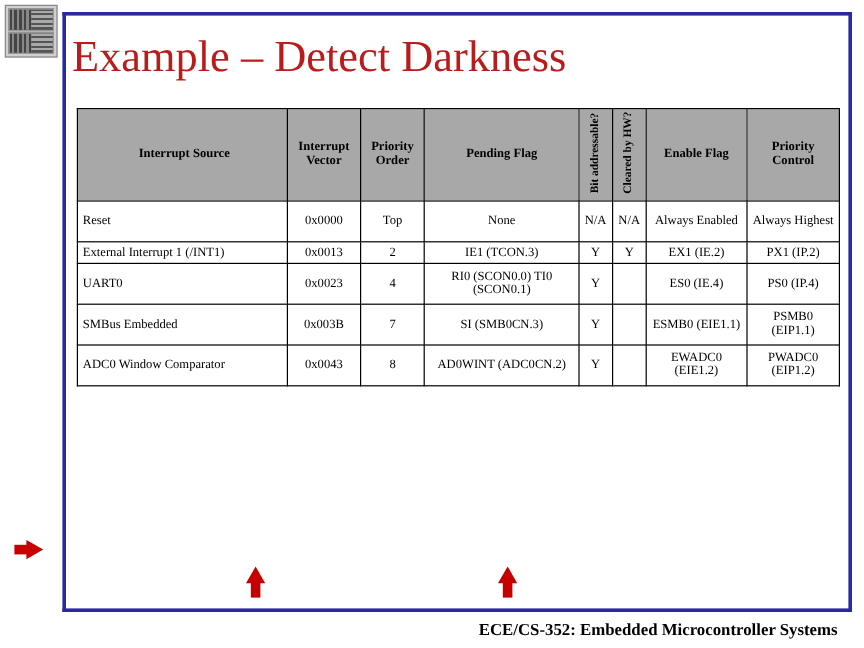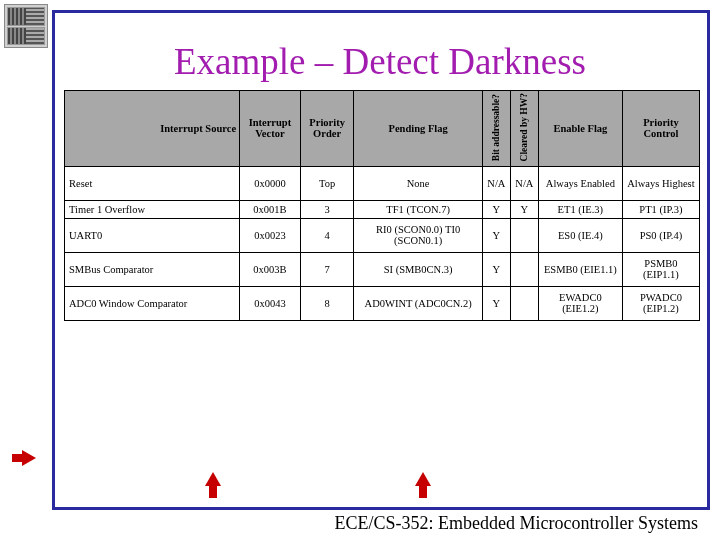--- a/index.html
+++ b/index.html
@@ -53,25 +53,24 @@
     border: 1px solid #999;
     background-image:
       repeating-linear-gradient(90deg, #444 0, #444 2px, #888 2px, #888 4px),
       repeating-linear-gradient(0deg, #555 0, #555 2px, #aaa 2px, #aaa 4px);
     background-size: 50% 100%, 50% 100%;
     background-position: left, right;
     background-repeat: no-repeat;
   }
   .title {
     position: absolute;
-    top: 40px;
+    top: 26px;
     left: 60px; right: 20px;
-    text-align: center;
     font-size: 37px;
-    color: #a21caf;
+    color: #b91c1c;
   }
   .table-wrap {
     position: absolute;
     top: 90px;
     left: 64px;
     width: 636px;
   }
   table {
     border-collapse: collapse;
     width: 100%;
@@ -84,21 +83,21 @@
     vertical-align: middle;
     line-height: 1.1;
     overflow: hidden;
   }
   th {
     background: #a8a8a8;
     font-weight: bold;
     text-align: center;
     height: 72px;
   }
-  th.left { text-align: right; padding-left: 6px; }
+  th.left { text-align: center; padding-left: 6px; }
   td { background: #fff; text-align: center; }
   td.left { text-align: left; padding-left: 4px; }
   .vert {
     writing-mode: vertical-rl;
     transform: rotate(180deg);
     white-space: nowrap;
     display: inline-block;
     font-size: 9.5px;
   }
   col.c-src { width: 150px; }
@@ -151,21 +150,22 @@
     content: "";
     position: absolute;
     left: -4px; top: 12px;
     width: 8px; height: 14px;
     background: #c60000;
   }
   .footer {
     position: absolute;
     bottom: 6px;
     right: 22px;
-    font-size: 18px;
+    font-size: 14px;
+    font-weight: bold;
   }
 </style>
 </head>
 <body>
 
 <div class="logo">
   <div class="chip"></div>
   <div class="chip"></div>
 </div>
 <div class="frame-top"></div>
@@ -204,41 +204,41 @@
           <td class="left">Reset</td>
           <td>0x0000</td>
           <td>Top</td>
           <td>None</td>
           <td>N/A</td>
           <td>N/A</td>
           <td>Always Enabled</td>
           <td>Always Highest</td>
         </tr>
         <tr class="norm">
-          <td class="left">Timer 1 Overflow</td>
-          <td>0x001B</td>
-          <td>3</td>
-          <td>TF1 (TCON.7)</td>
-          <td>Y</td>
-          <td>Y</td>
-          <td>ET1 (IE.3)</td>
-          <td>PT1 (IP.3)</td>
+          <td class="left">External Interrupt 1 (/INT1)</td>
+          <td>0x0013</td>
+          <td>2</td>
+          <td>IE1 (TCON.3)</td>
+          <td>Y</td>
+          <td>Y</td>
+          <td>EX1 (IE.2)</td>
+          <td>PX1 (IP.2)</td>
         </tr>
         <tr class="tall">
           <td class="left">UART0</td>
           <td>0x0023</td>
           <td>4</td>
           <td>RI0 (SCON0.0) TI0 (SCON0.1)</td>
           <td>Y</td>
           <td></td>
           <td>ES0 (IE.4)</td>
           <td>PS0 (IP.4)</td>
         </tr>
         <tr class="tall">
-          <td class="left">SMBus Comparator</td>
+          <td class="left">SMBus Embedded</td>
           <td>0x003B</td>
           <td>7</td>
           <td>SI (SMB0CN.3)</td>
           <td>Y</td>
           <td></td>
           <td>ESMB0 (EIE1.1)</td>
           <td>PSMB0 (EIP1.1)</td>
         </tr>
         <tr class="tall">
           <td class="left">ADC0 Window Comparator</td>

